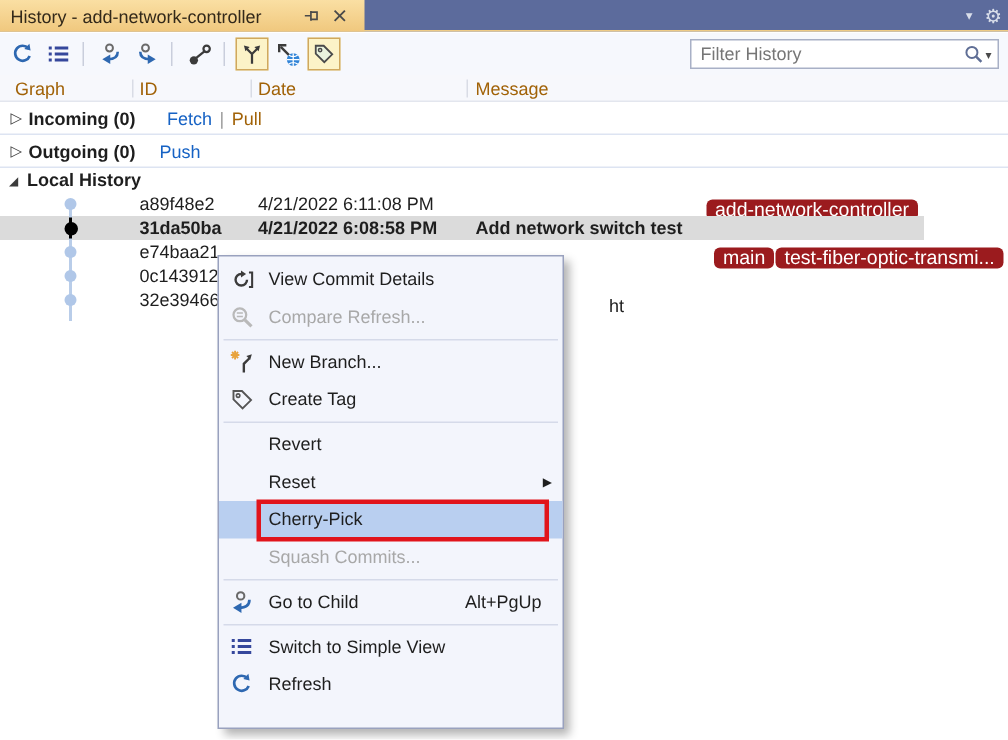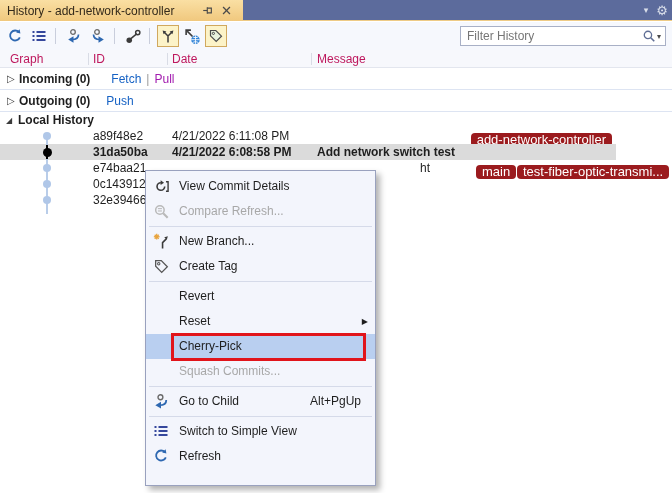--- a/index.html
+++ b/index.html
@@ -27,38 +27,38 @@
   .tb-btn.toggled { background:#fcf3c8; border:1px solid #d0a85e; }
   .tb-sep { width:1px; height:16px; background:#c9cedc; margin:0 5px; }
   .filterbox { position:absolute; right:6px; top:4px; width:206px; height:20px;
     background:#fff; border:1px solid #a8b0c6; display:flex; align-items:center; }
   .filterbox input { flex:1; border:none; outline:none; background:transparent;
     font-family:"Liberation Sans",sans-serif; font-size:12px; color:#4d7c0f; padding:0 0 0 6px; }
   .filterbox input::placeholder { color:#767676; opacity:1; }
   .filter-icons { display:flex; align-items:center; padding-right:4px; gap:1px; }
   
   .colheaders { position:absolute; left:0; top:50px; width:672px; height:18px;
-    background:#f7f8fc; border-bottom:1px solid #e3e6ee; color:#be185d; }
+    background:#f7f8fc; border-bottom:1px solid #e3e6ee; color:#a16207; }
   .colheaders .col { position:absolute; top:2px; }
   .col-sep { position:absolute; top:3px; width:1px; height:12px; background:#d9dce5; }
   
   .sect { position:absolute; left:0; width:672px; display:flex; align-items:center; border-bottom:1px solid #dde4f2; }
   .sect .tri { color:#3b3b3b; font-size:10px; width:12px; margin-left:7px; }
   .sect .tri.exp { font-size:8px; }
   .sect .s-label { font-weight:bold; }
   .link { color:#1662c4; margin-left:0; }
   .link-sep { color:#9a9a9a; margin:0 5px; }
-  .link.disabled { color:#a21caf; }
+  .link.disabled { color:#a16207; }
   
   .commit-row { position:absolute; left:0; width:616px; height:16px; line-height:16px;text-align:center; }
   .commit-row.selected { background:#dbdbdb; font-weight:bold; }
   .c-id { position:absolute; left:93px; }
   .c-date { position:absolute; left:172px; }
   .c-msg { position:absolute; left:317px; white-space:nowrap; }
-  .c-frag { position:absolute; left:420px; }
+  .c-frag { position:absolute; left:406px;margin-top:36px; }
   .badge { position:absolute; top:5px; height:14px; line-height:14px; padding:0 6px;
     background:#9b1b1e; color:#fff; font-size:13px; font-weight:normal;
     border-radius:4px; white-space:nowrap; }
   
   .graph-line { position:absolute; left:46px; top:134px; width:2px; height:80px; background:#b9cde9; }
   .graph-dot { position:absolute; width:8px; height:8px; border-radius:50%; background:#b0c7e8; left:43px; }
   .graph-dot.black { background:#000; width:9px; height:9px; left:42.5px; }
   .graph-black-line { position:absolute; left:46px; top:145px; width:2px; height:14px; background:#000; }
   
   .menu { position:absolute; left:145px; top:170px; width:231px; height:316px;

